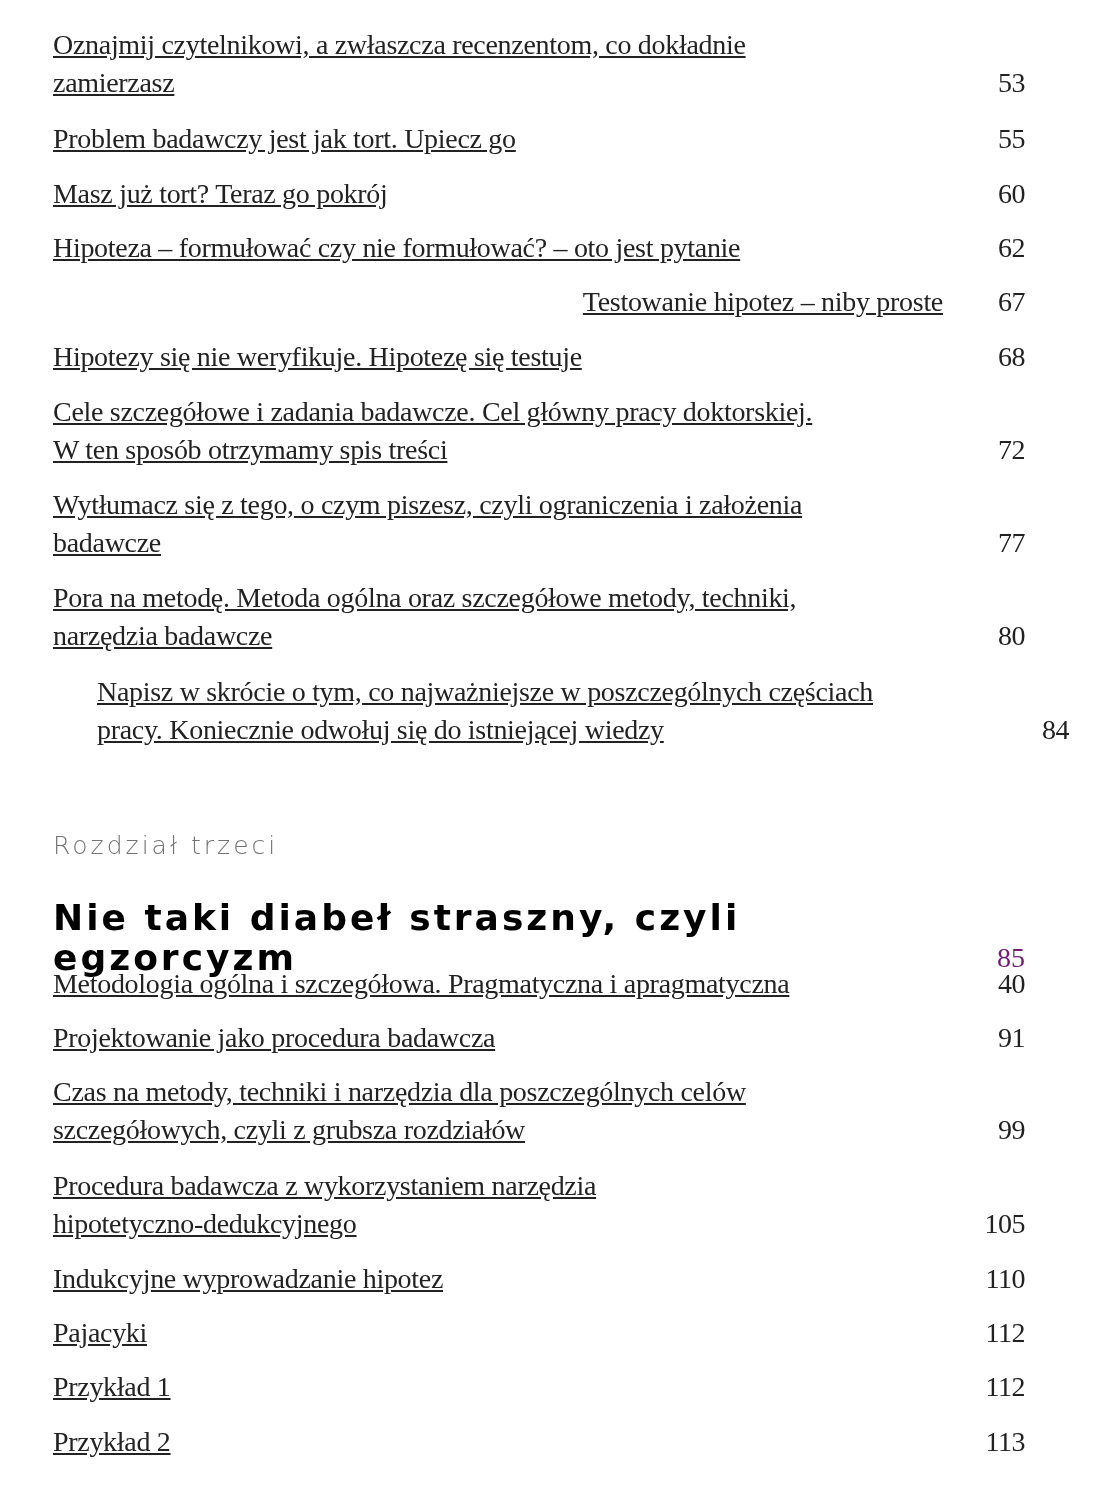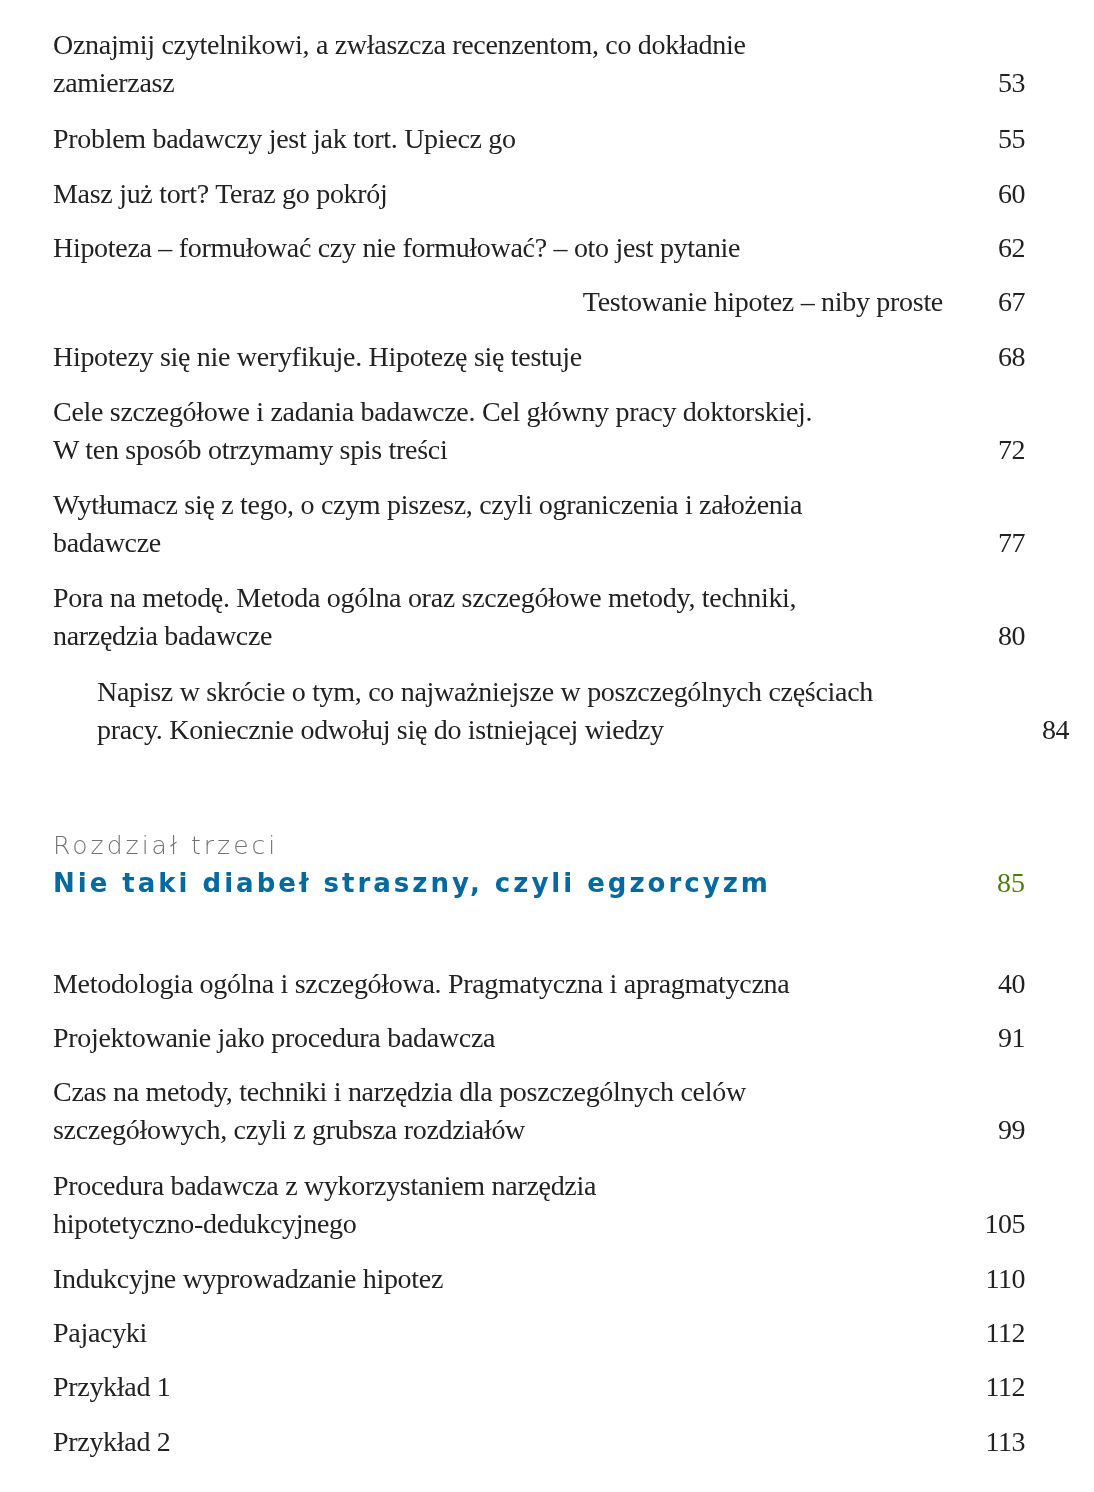--- a/index.html
+++ b/index.html
@@ -1,24 +1,24 @@
 <!DOCTYPE html>
 <html><head>
 <meta charset="utf-8">
 <style>
   html, body { margin: 0; padding: 0; background: #ffffff; }
   body { width: 1094px; height: 1492px; position: relative; overflow: hidden; color: #1a1a1a; }
   .page { position: absolute; left: 53px; top: 0; width: 972px; }
   .entry { position: absolute; left: 0; width: 972px; font-family: "Liberation Serif", "DejaVu Serif", serif; font-size: 28px; line-height: 38px; color: #222; }
-  .entry .title { display: block; width: 890px; letter-spacing: -0.3px; }
+  .entry .title { display: block; width: 890px; letter-spacing: -0.3px; text-decoration: underline; }
   .entry .page-num { position: absolute; right: 0; bottom: 0; line-height: 38px; letter-spacing: -0.5px; }
   .chapter { position: absolute; left: 0; width: 972px; }
   .chapter .label { font-family: "DejaVu Sans", sans-serif; font-size: 25px; letter-spacing: 3px; color: #737373; line-height: 34px; font-weight: 300; }
-  .chapter .heading { font-family: "DejaVu Sans", sans-serif; font-weight: bold; font-size: 26px; letter-spacing: 3px; line-height: 40px; color: #0369a1; width: 890px; }
-  .chapter .page-num { position: absolute; right: 0; bottom: 0; font-family: "Liberation Serif", serif; font-size: 28px; line-height: 40px; color: #4d7c0f; }
+  .chapter .heading { font-family: "DejaVu Sans", sans-serif; font-weight: bold; font-size: 36px; letter-spacing: 3px; line-height: 40px; color: #000000; width: 890px; margin-top: 35px; }
+  .chapter .page-num { position: absolute; right: 0; bottom: 0; font-family: "Liberation Serif", serif; font-size: 28px; line-height: 40px; color: #701a75; }
 </style>
 </head>
 <body>
 
 <div class="page">
 
   <div class="entry" style="top:26px;">
     <span class="title"><span>Oznajmij czytelnikowi, a zwłaszcza recenzentom, co dokładnie</span><br><span>zamierzasz</span></span>
     <span class="page-num">53</span>
   </div>

